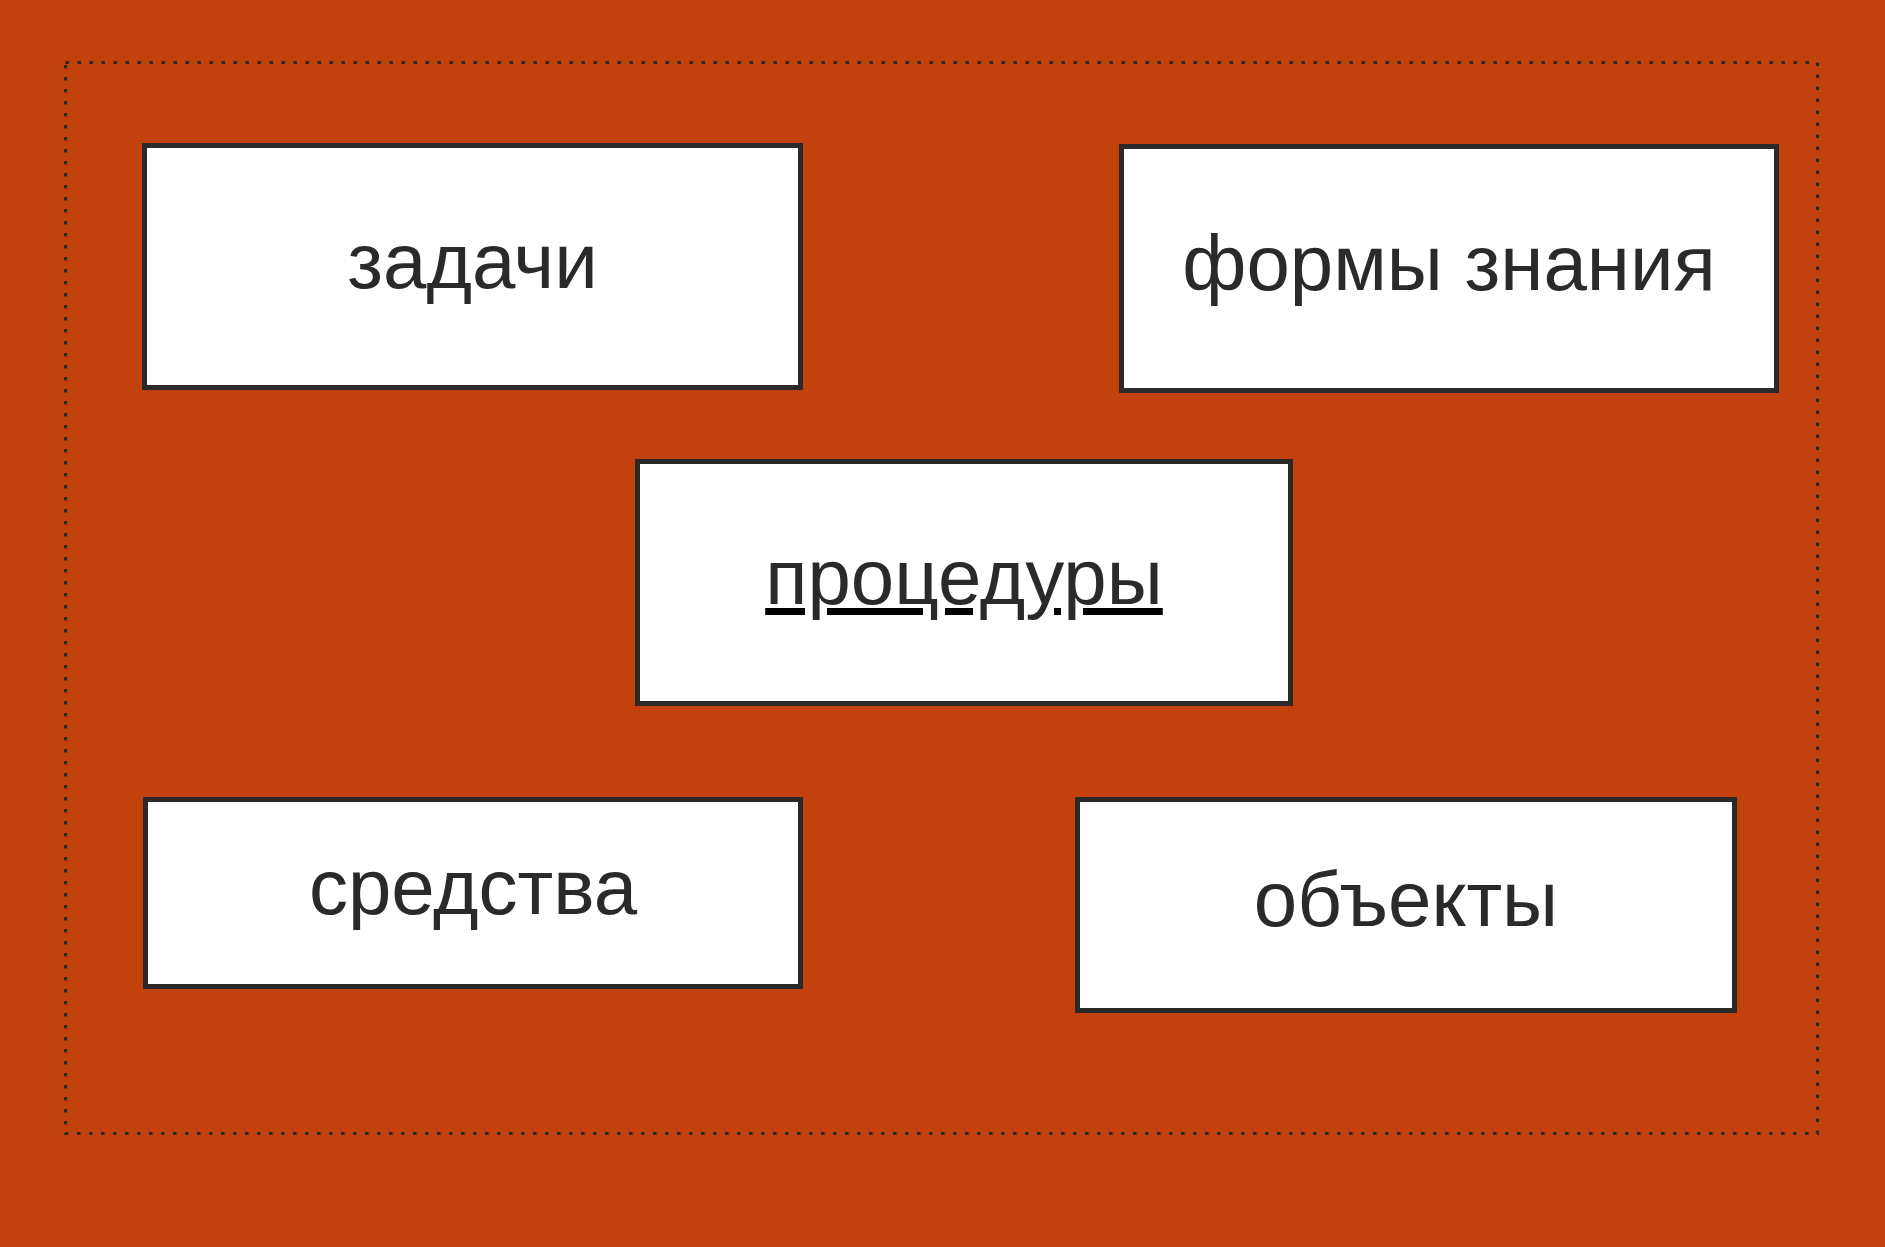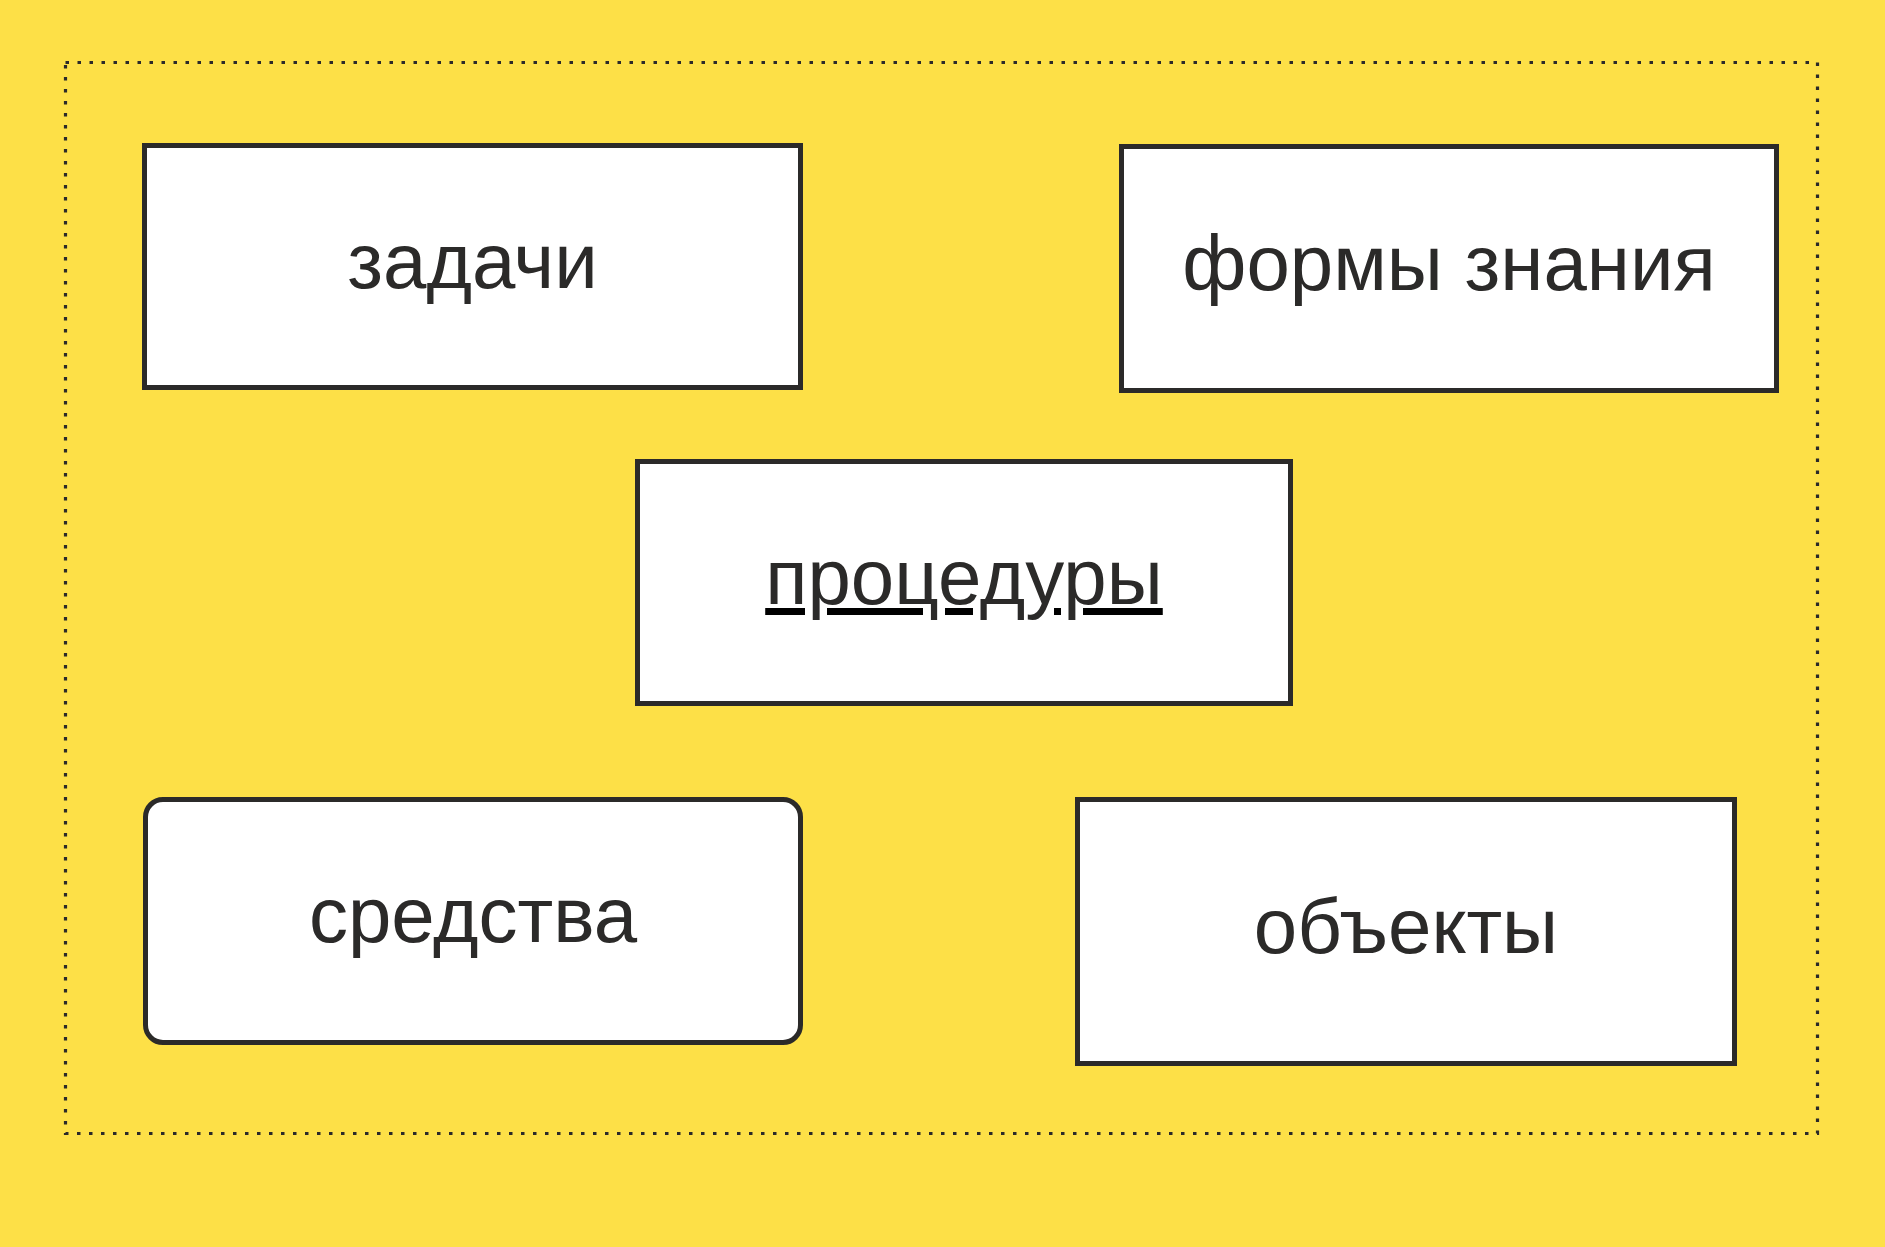--- a/index.html
+++ b/index.html
@@ -4,21 +4,21 @@
 <style>
   html, body {
     margin: 0;
     padding: 0;
     background: #ffffff;
   }
   .canvas {
     position: relative;
     width: 1885px;
     height: 1247px;
-    background: #fde047;
+    background: #c2410c;
     overflow: hidden;
     font-family: "Liberation Sans", sans-serif;
   }
   .frame-svg {
     position: absolute;
     left: 0;
     top: 0;
     display: block;
   }
   .box {
@@ -34,22 +34,22 @@
     color: #2b2a29;
     font-size: 78px;
     line-height: 1;
     white-space: nowrap;
     transform: translateY(-6px);
   }
   
   .box-tasks      { left: 142px;  top: 143px; width: 661px; height: 247px; }
   .box-forms      { left: 1075px; top: 144px; width: 660px; height: 249px; margin-left: 44px; }
   .box-procedures { left: 635px;  top: 459px; width: 658px; height: 247px; text-decoration: underline; }
-  .box-means      { left: 143px;  top: 797px; width: 660px; height: 248px; border-radius: 20px; }
-  .box-objects    { left: 1075px; top: 797px; width: 662px; height: 269px; }
+  .box-means      { left: 143px;  top: 797px; width: 660px; height: 192px; }
+  .box-objects    { left: 1075px; top: 797px; width: 662px; height: 216px; }
 </style>
 </head>
 <body>
 
 <div class="canvas">
 
   <svg class="frame-svg" width="1885" height="1247" viewBox="0 0 1885 1247" aria-hidden="true">
     <rect x="65.5" y="62.5" width="1752" height="1071" fill="none" stroke-width="3.2" stroke-dasharray="3.5 8.5" stroke="#2b2a29"></rect>
   </svg>
 

